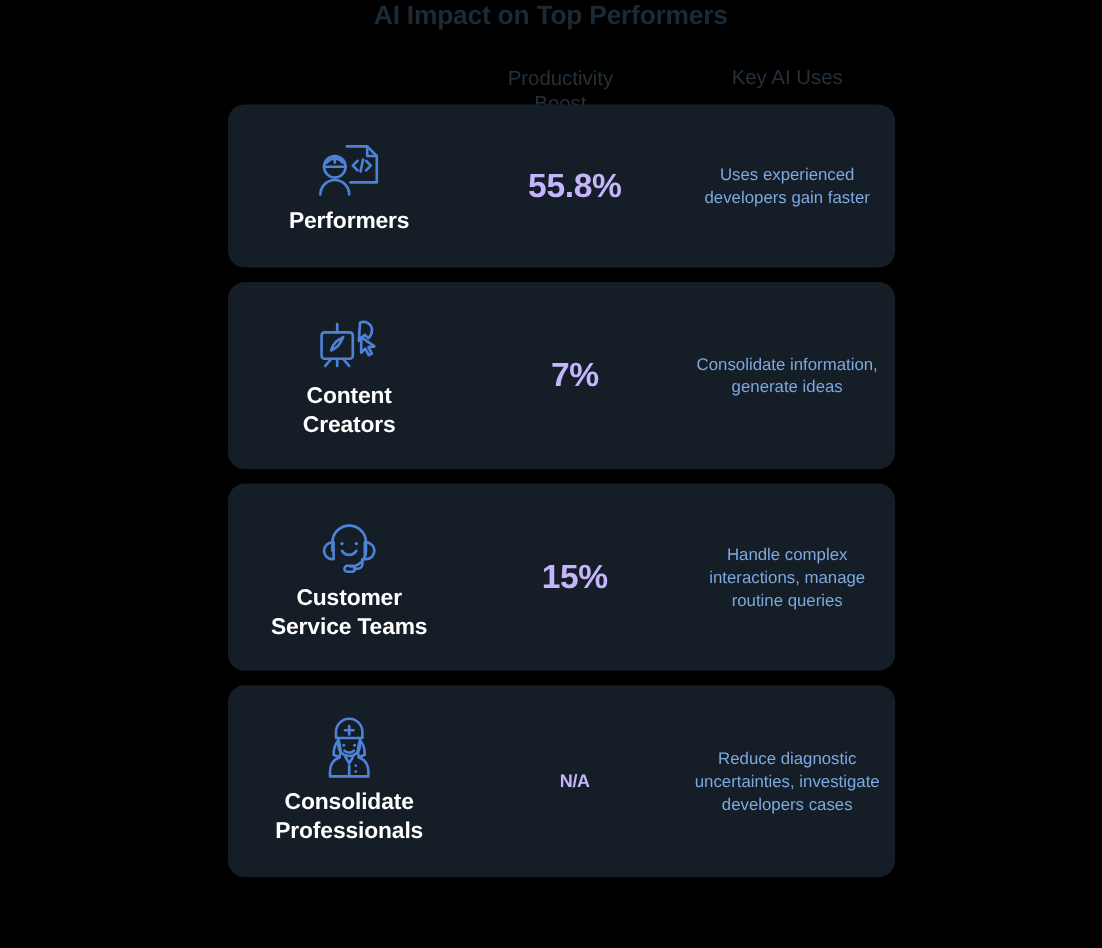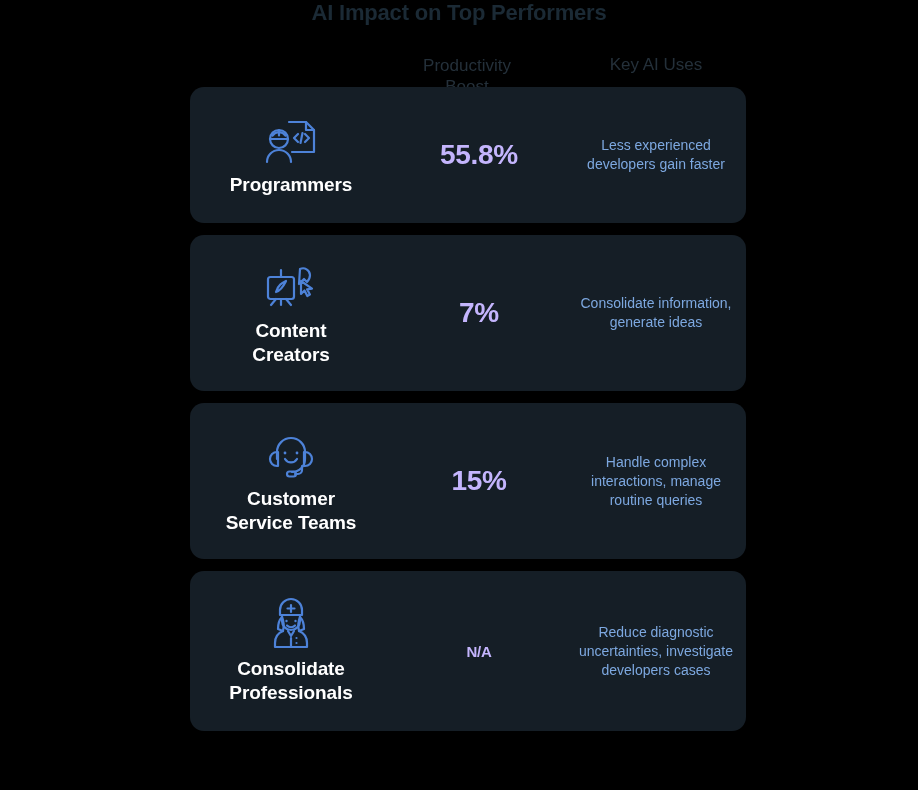--- a/index.html
+++ b/index.html
@@ -161,27 +161,27 @@
             <path d="M36 21 l-4 4 l4 4"></path>
             <path d="M43 21 l4 4 l-4 4"></path>
             <path d="M40.5 20 l-2 10"></path>
             <circle cx="17" cy="26" r="9"></circle>
             <path d="M8 26 h18"></path>
             <path d="M10.5 22.5 a8 8 0 0 1 13 0"></path>
             <path d="M17 17.5 v5"></path>
             <path d="M5 49 a12 12 0 0 1 24 0"></path>
           </svg>
         </span>
-        <span class="role-label">Programmers</span>
+        <span class="role-label">Performers</span>
       </div>
       <div class="col-boost">
         <span class="boost-value">55.8%</span>
       </div>
       <div class="col-uses">
-        <span class="uses-text">Less experienced developers gain faster</span>
+        <span class="uses-text">Uses experienced developers gain faster</span>
       </div>
     </div>
 
     <div class="card c1">
       <div class="col-role">
         <span class="role-icon">
           <svg width="58" height="56" viewBox="0 0 58 56" fill="none" stroke="#4d82d8" stroke-width="2.2" stroke-linecap="round" stroke-linejoin="round">
             <rect x="6" y="18" width="26" height="22" rx="2.5"></rect>
             <path d="M19 11 v7"></path>
             <path d="M19 40 v6"></path>

